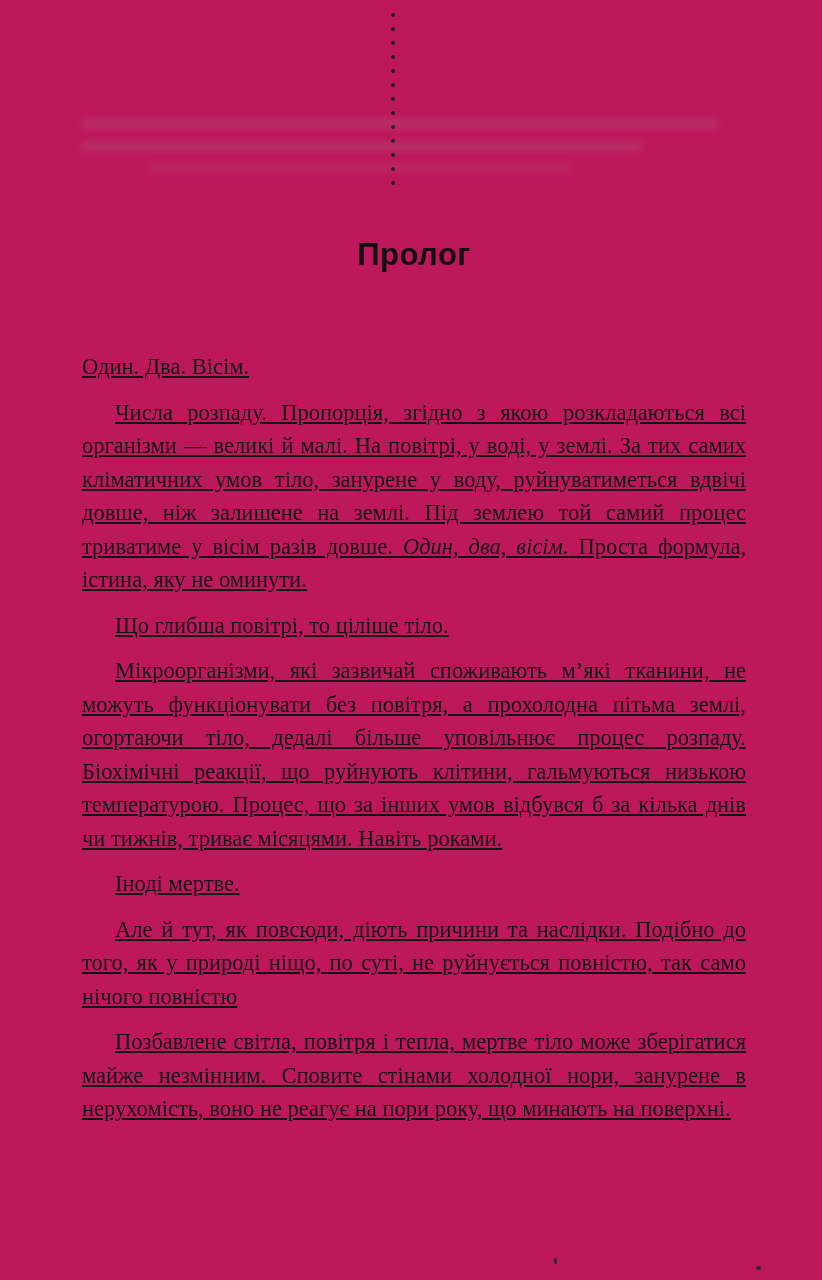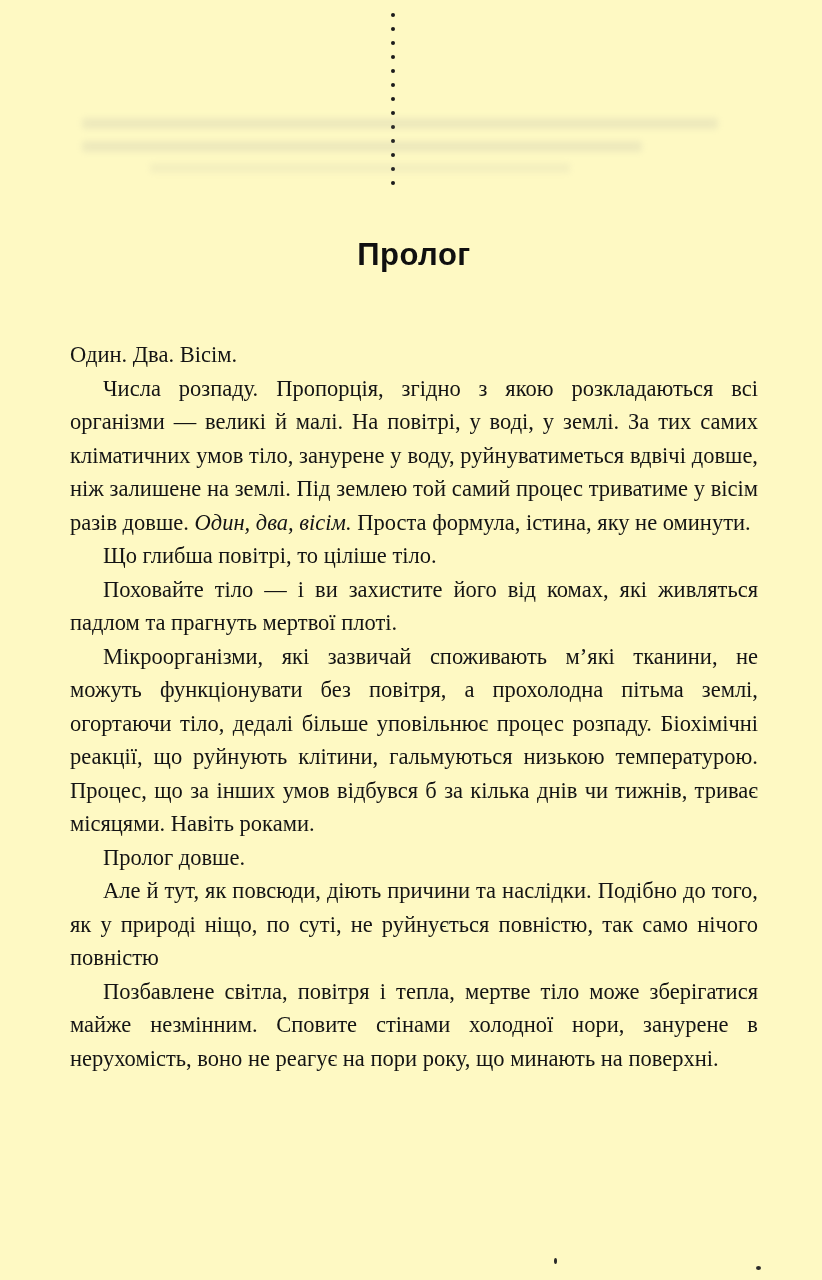--- a/index.html
+++ b/index.html
@@ -4,21 +4,21 @@
 <style>
   html, body {
     margin: 0;
     padding: 0;
     background: #ffffff;
   }
   .page {
     position: relative;
     width: 822px;
     height: 1280px;
-    background: #fef9c3;
+    background: #be185d;
     overflow: hidden;
     font-family: "Liberation Serif", serif;
     color: #141414;
   }
 
   
   .dotted-divider {
     position: absolute;
     left: 391px;
     top: 13px;
@@ -62,21 +62,22 @@
   .page-text {
     position: absolute;
     left: 70px;
     top: 338px;
     width: 688px;
     font-size: 22.5px;
     line-height: 33.5px;
     text-align: justify;
   }
   .page-text p {
-    margin: 0;
+    margin: 12px;
+    text-decoration: underline;
   }
   .page-text p.indent {
     text-indent: 33px;
   }
   .page-text .italic {
     font-style: italic;
   }
 
   
   .speck {
@@ -111,23 +112,22 @@
   <div class="bleed bleed-1"></div>
   <div class="bleed bleed-2"></div>
   <div class="bleed bleed-3"></div>
 
   <h1 class="chapter-title">Пролог</h1>
 
   <div class="page-text">
       <p><span>Один. Два. Вісім.</span></p>
       <p class="indent"><span>Числа розпаду. Пропорція, згідно з якою розкладаються всі організми — великі й малі. На повітрі, у воді, у землі. За тих самих кліматичних умов тіло, занурене у воду, руйнуватиметься вдвічі довше, ніж залишене на землі. Під землею той самий процес триватиме у вісім разів довше. </span><span class="italic">Один, два, вісім.</span><span> Проста формула, істина, яку не оминути.</span></p>
       <p class="indent"><span>Що глибша повітрі, то ціліше тіло.</span></p>
-      <p class="indent"><span>Поховайте тіло — і ви захистите його від комах, які живляться падлом та прагнуть мертвої плоті.</span></p>
       <p class="indent"><span>Мікроорганізми, які зазвичай споживають м’які тканини, не можуть функціонувати без повітря, а прохолодна пітьма землі, огортаючи тіло, дедалі більше уповільнює процес розпаду. Біохімічні реакції, що руйнують клітини, гальмуються низькою температурою. Процес, що за інших умов відбувся б за кілька днів чи тижнів, триває місяцями. Навіть роками.</span></p>
-      <p class="indent"><span>Пролог довше.</span></p>
+      <p class="indent"><span>Іноді мертве.</span></p>
       <p class="indent"><span>Але й тут, як повсюди, діють причини та наслідки. Подібно до того, як у природі ніщо, по суті, не руйнується повністю, так само нічого повністю</span></p>
       <p class="indent"><span>Позбавлене світла, повітря і тепла, мертве тіло може зберігатися майже незмінним. Сповите стінами холодної нори, занурене в нерухомість, воно не реагує на пори року, що минають на поверхні.</span></p>
     </div>
 
   <div class="speck speck-1"></div>
   <div class="speck speck-2"></div>
 
 </div>
 
 </body></html>

